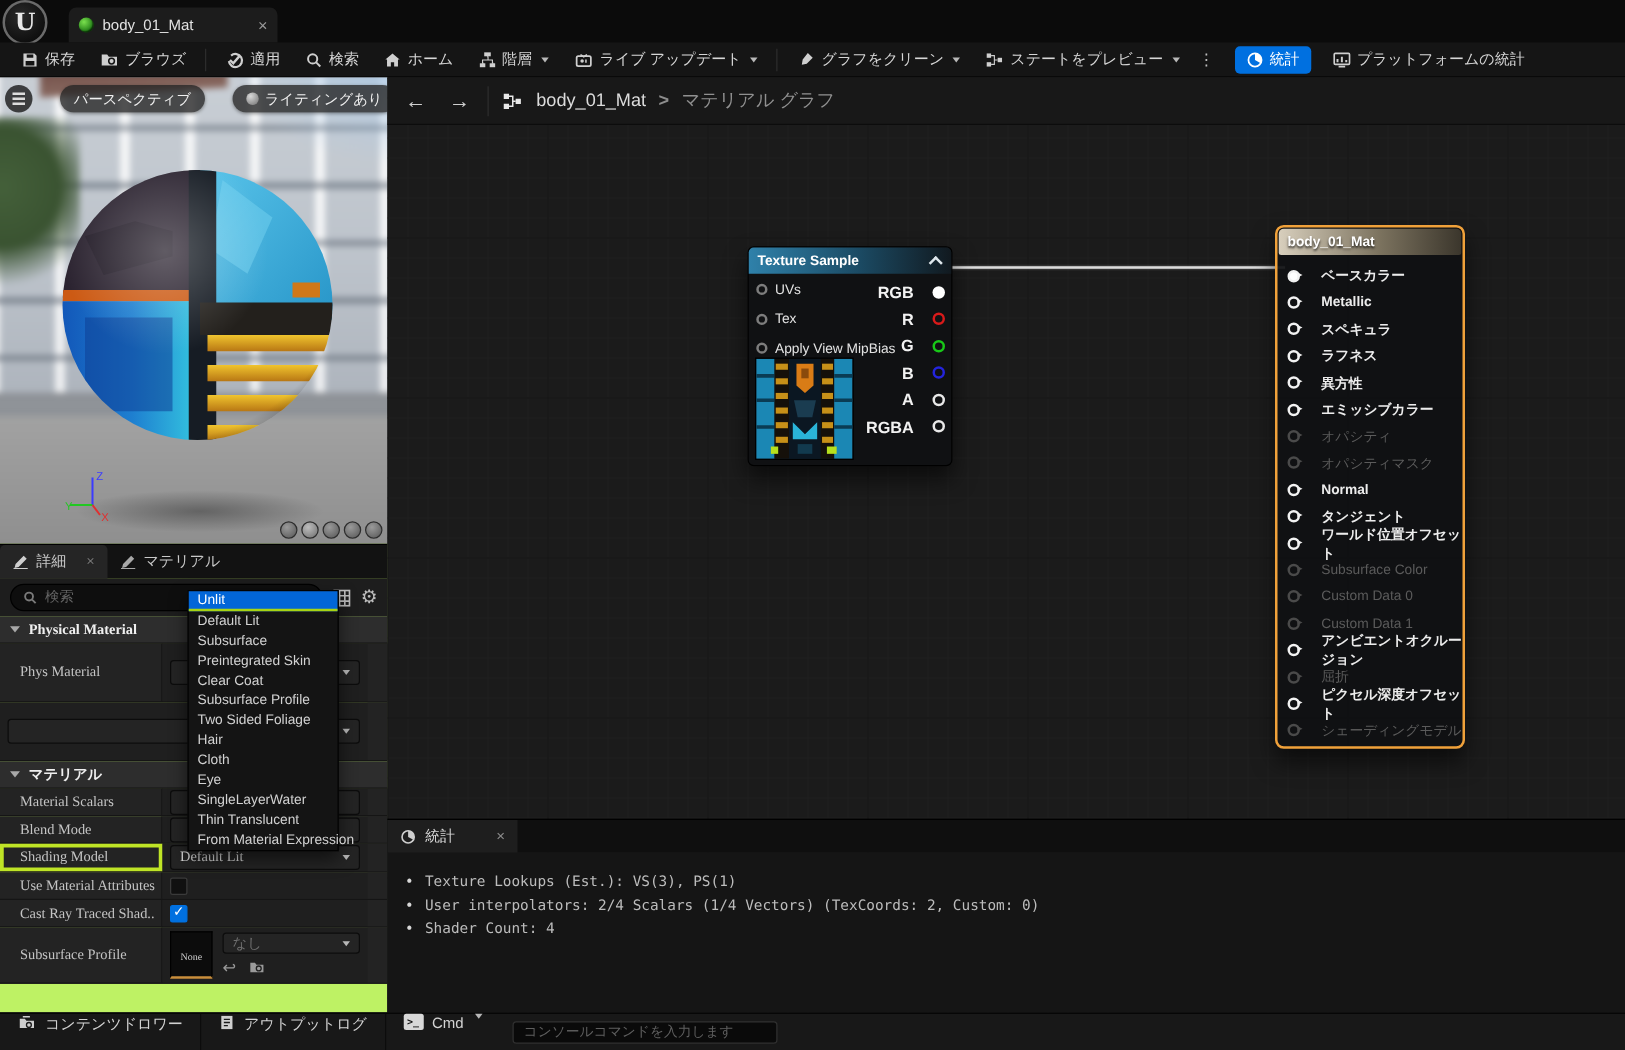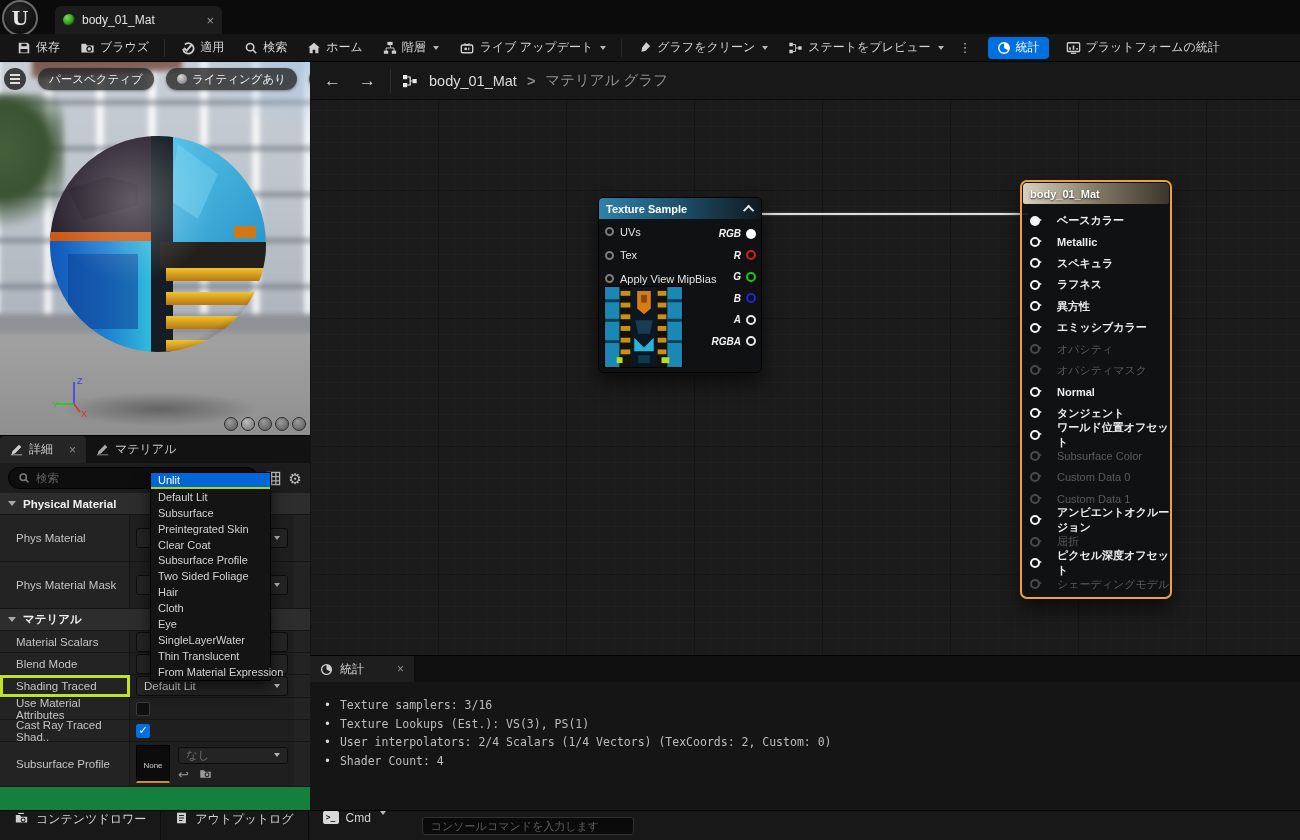--- a/index.html
+++ b/index.html
@@ -30,32 +30,32 @@
     background:
       repeating-linear-gradient(180deg, rgba(90,100,112,.55) 0 5px, rgba(255,255,255,0) 5px 46px),
       repeating-linear-gradient(90deg, rgba(255,255,255,.75) 0 8px, rgba(150,160,172,.30) 8px 52px),
       linear-gradient(180deg,#dfe3e7 0%,#cdd2d8 60%,#b9bec5 100%); }
   .vp-sky { position:absolute; right:-10px; top:-10px; width:150px; height:90px; background:radial-gradient(ellipse at top right, #a9c6e2 0%, rgba(169,198,226,0) 70%); }
   .vp-roof { position:absolute; left:40px; top:-6px; width:150px; height:26px; background:linear-gradient(180deg,#6e4a44,#8a6b62); transform:skewY(-3deg); }
   .vp-trees { position:absolute; left:-18px; top:40px; width:90px; height:140px; background:radial-gradient(circle at 30% 40%, #44603a 0%, #3a5331 45%, rgba(58,83,49,0) 75%); }
   .vp-ground { position:absolute; left:0; right:0; bottom:-8px; height:118px; background:linear-gradient(180deg,#a2a2a2,#8c8c8c); }
   .ball-shadow { position:absolute; left:60px; top:330px; width:200px; height:34px; background:radial-gradient(ellipse, rgba(60,60,60,.55), rgba(60,60,60,0) 70%); }
   .ball { position:absolute; left:48px; top:72px; }
-  .vp-pills { position:absolute; left:0; top:6px; width:100%; display:flex; align-items:center; gap:12px; padding-left:4px;justify-content:space-between; }
+  .vp-pills { position:absolute; left:0; top:6px; width:100%; display:flex; align-items:center; gap:22px; padding-left:4px;justify-content:space-between; }
   .vburger { width:22px; height:22px; border-radius:50%; background:rgba(25,25,25,.8); display:flex; align-items:center; justify-content:center; flex:none; }
   .vburger i { display:block; width:10px; height:2px; background:#ddd; box-shadow:0 4px 0 #ddd, 0 -4px 0 #ddd; }
   .pill { background:rgba(35,35,35,.78); border-radius:11px; height:22px; display:flex; align-items:center; gap:5px; padding:0 11px; color:#f0f0f0; font-size:11.5px; white-space:nowrap; box-shadow:0 1px 3px rgba(0,0,0,.4); }
   .bulb { width:10px; height:10px; border-radius:50%; background:radial-gradient(circle at 35% 30%, #d9d9d9, #707070); }
   .axis { position:absolute; left:52px; top:312px; }
   .shape-btns { position:absolute; right:4px; bottom:4px; display:flex; gap:3px; }
   .shape-btns span { width:14px; height:14px; border-radius:50%; background:radial-gradient(circle at 38% 32%, #9a9a9a, #565656); border:1px solid #2d2d2d; display:block; cursor:pointer; }
   .shape-btns span.active { background:radial-gradient(circle at 38% 32%, #bdbdbd, #6e6e6e); }
 
   
-  .details { position:absolute; left:0; top:435px; width:310px; height:375px; background:#15803d; border-top:1px solid #000; }
+  .details { position:absolute; left:0; top:435px; width:310px; height:375px; background:#bef264; border-top:1px solid #000;font-family:Liberation Serif, serif; }
   .dtabs { height:27px; background:#121212; display:flex; align-items:stretch; }
   .dtab { display:flex; align-items:center; gap:6px; padding:0 10px; color:#c9c9c9; font-size:12px; cursor:pointer; }
   .dtab.active { background:#252525; border-radius:4px 4px 0 0; }
   .dtab .x { color:#8d8d8d; font-size:12px; margin-left:10px; }
   .searchrow { height:30px; display:flex; align-items:center; gap:8px; padding:0 8px; background:#1d1d1d; }
   .searchbox { flex:1; height:22px; background:#0e0e0e; border:1px solid #000; border-radius:11px; display:flex; align-items:center; gap:6px; padding:0 9px; color:#6f6f6f; }
   .searchbox input { flex:1; background:none; border:none; outline:none; color:#d0d0d0; font-size:11.5px; font-family:inherit; }
   .searchbox input::placeholder { color:#636363; }
   .gearico { color:#bdbdbd; font-size:15px; line-height:1; cursor:pointer; }
   .props { position:relative; }
@@ -93,21 +93,21 @@
   .crumb-page { color:#909090; font-size:14.5px; }
   .wire { position:absolute; left:446px; top:151px; width:272px; height:2px; background:#dcdcdc; z-index:1; box-shadow:0 0 2px rgba(255,255,255,.4); }
 
   .node { position:absolute; background:rgba(16,17,19,.95); border:1px solid #000; border-radius:5px; box-shadow:0 10px 18px rgba(0,0,0,.55); z-index:2; }
   .ts-node { left:288px; top:120px; width:164px; height:176px;margin-top:15px; }
   .ts-header { height:21px; background:linear-gradient(90deg,#2f81aa 0%,#1b4a63 55%,#11191f 100%); border-radius:4px 4px 0 0; display:flex; align-items:center; color:#fff; font-weight:bold; font-size:11px; padding:0 7px; }
   .collapse { margin-left:auto; width:8px; height:8px; border-left:2px solid #dfe7ec; border-top:2px solid #dfe7ec; transform:rotate(45deg) translateY(2px); }
   .ts-in { display:flex; align-items:center; gap:6px; height:21.5px; padding-left:6px; color:#e3e3e3; font-size:11px; margin-top:2px; }
   .ring { width:9px; height:9px; border-radius:50%; border:2px solid #7d7d7d; flex:none; }
   .ts-outs { position:absolute; right:5px; top:25px; }
-  .ts-out { display:flex; align-items:center; justify-content:flex-end; gap:5px; height:21.5px; color:#f2f2f2; font-size:10px; font-weight:bold;font-style:italic; }
+  .ts-out { display:flex; align-items:center; justify-content:flex-end; gap:15px; height:21.5px; color:#f2f2f2; font-size:13px; font-weight:bold; }
   .opin { width:10px; height:10px; border-radius:50%; flex:none; }
   .opin.rgb { background:#fff; }
   .opin.r { border:2.5px solid #d81a1a; }
   .opin.g { border:2.5px solid #18c818; }
   .opin.b { border:2.5px solid #2424dc; }
   .opin.a, .opin.rgba { border:2.5px solid #e8e8e8; }
   .ts-thumb { position:absolute; left:5px; top:88px; width:79px; height:82px; border:1px solid #000; }
 
   .result-node { left:710px; top:118px; width:152px; height:419px; border:2px solid #f0a13a; border-radius:7px; background:rgba(15,16,18,.93); }
   .rn-header { height:21px; margin:1px; background:linear-gradient(90deg,#d8cfbd 0%,#7c735f 55%,#3b362c 100%); border-radius:4px 4px 2px 2px; display:flex; align-items:center; color:#fff; font-weight:bold; font-size:11px; padding:0 7px; text-shadow:0 1px 2px rgba(0,0,0,.8); }
@@ -127,21 +127,21 @@
   .stats-tab .x { color:#8d8d8d; margin-left:26px; }
   .stats-body { height:128px; background:#151515; padding:14px 0 0 14px; }
   .stats-body ul { list-style:none; }
   .stats-body li { font-family:"DejaVu Sans Mono",monospace; font-size:11.5px; color:#bcbcbc; line-height:18.5px; }
   .stats-body li::before { content:"•"; color:#d8d8d8; margin-right:9px; }
 
   
   .bottombar { position:absolute; left:0; top:810px; width:1300px; height:30px; background:#181818; border-top:1px solid #000; display:flex; align-items:center; }
   .bb-btn { display:flex; align-items:flex-start; gap:7px; color:#d2d2d2; font-size:12px; padding:0 14px; height:100%; border-right:1px solid #0c0c0c; cursor:pointer; white-space:nowrap; }
   .cmd-ico { width:16px; height:13px; background:#d8d8d8; border-radius:2px; color:#111; font-size:8px; font-weight:bold; display:flex; align-items:center; justify-content:center; font-family:"DejaVu Sans Mono",monospace; }
-  .console { width:212px; height:18px; margin-left:22px; background:#0a0a0a; border:1px solid #303030; border-radius:3px; color:#d0d0d0; font-size:11px; padding:0 8px; font-family:inherit; outline:none; }
+  .console { width:212px; height:18px; margin-left:10px; background:#0a0a0a; border:1px solid #303030; border-radius:3px; color:#d0d0d0; font-size:11px; padding:0 8px; font-family:inherit; outline:none; }
   .console::placeholder { color:#5f5f5f; }
 
   svg.icn { display:block; }
 </style>
 </head>
 <body>
 
 <div class="app">
 
   <div class="titlebar">
@@ -369,21 +369,20 @@
         </div>
       <div class="prow" style="height:47px">
         <div class="pname">Phys Material</div>
         <div class="pval">
             <div class="combo">
               <i class="chev"></i>
             </div>
           </div>
       </div>
       <div class="prow" style="height:47px">
-        <div class="pname">Phys Material Mask</div>
         <div class="pval">
             <div class="combo">
               <i class="chev"></i>
             </div>
           </div>
       </div>
       <div class="sec">
           <i class="tri"></i>
           <span>マテリアル</span>
         </div>
@@ -393,21 +392,21 @@
             <div class="combo"></div>
           </div>
       </div>
       <div class="prow" style="height:22px">
         <div class="pname">Blend Mode</div>
         <div class="pval">
             <div class="combo"></div>
           </div>
       </div>
       <div class="prow" style="height:23px">
-        <div class="pname hl">Shading Traced</div>
+        <div class="pname hl">Shading Model</div>
         <div class="pval">
             <div class="combo">
               <span>Default Lit</span>
               <i class="chev"></i>
             </div>
           </div>
       </div>
       <div class="prow" style="height:22px">
         <div class="pname">Use Material Attributes</div>
         <div class="pval">
@@ -624,21 +623,20 @@
           <svg class="icn" width="13" height="13" viewBox="0 0 16 16">
               <circle cx="8" cy="8" r="6" fill="none" stroke="#cfcfcf" stroke-width="1.6"></circle>
               <path d="M8 8V2a6 6 0 0 1 5.2 8.9z" fill="#cfcfcf"></path>
             </svg>
           <span>統計</span>
           <span class="x">×</span>
         </div>
       </div>
       <div class="stats-body">
         <ul>
-          <li>Texture samplers: 3/16</li>
           <li>Texture Lookups (Est.): VS(3), PS(1)</li>
           <li>User interpolators: 2/4 Scalars (1/4 Vectors) (TexCoords: 2, Custom: 0)</li>
           <li>Shader Count: 4</li>
         </ul>
       </div>
     </div>
   </div>
 
   <div class="dropdown">
     <div class="ditem sel">Unlit</div>

